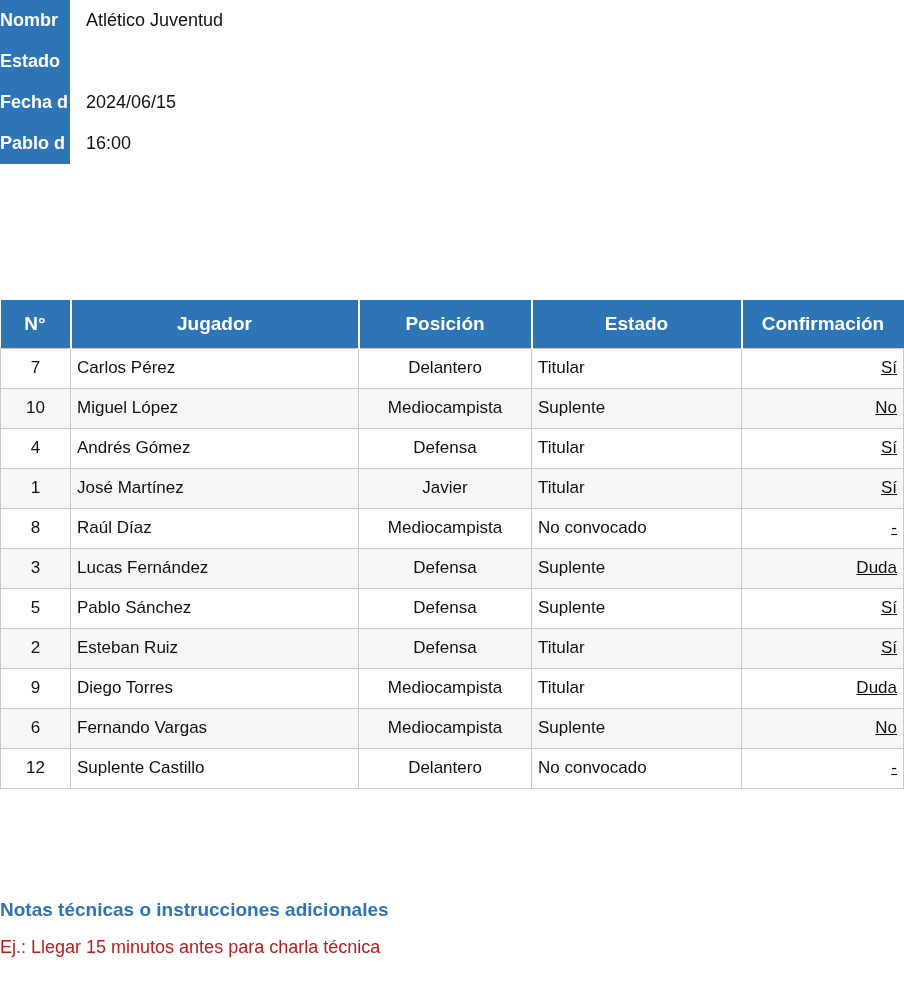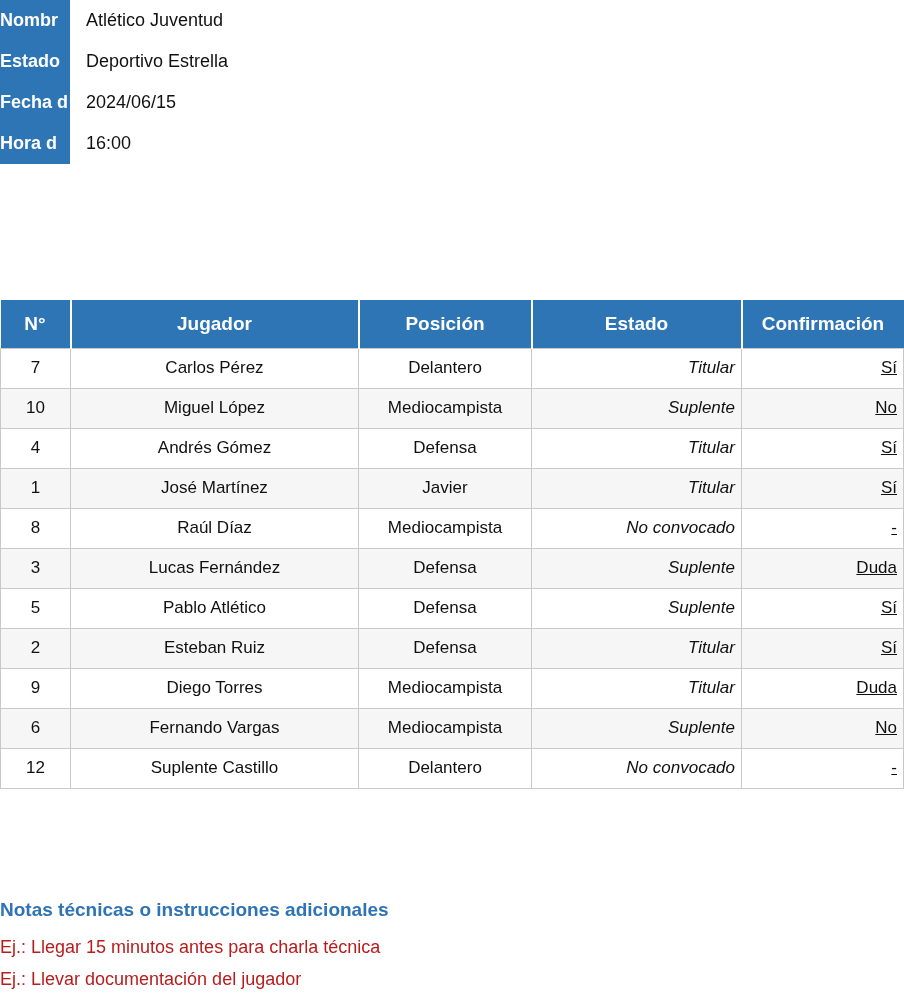--- a/index.html
+++ b/index.html
@@ -95,23 +95,23 @@
     vertical-align: middle;
     font-size: 17px;
     color: #111111;
     white-space: nowrap;
     overflow: hidden;
   }
   table.roster tbody tr:nth-child(odd) td  { background: #ffffff; }
   table.roster tbody tr:nth-child(even) td { background: #F6F6F6; }
 
   td.num  { text-align: center; }
-  td.name { text-align: center; }
+  td.name { text-align: left; }
   td.pos  { text-align: center; }
-  td.est  { text-align: right; font-style: italic; }
+  td.est  { text-align: left; }
   td.conf { text-align: right; text-decoration: underline; }
 
   
   #notes-block {
     position: absolute;
     left: 0;
     top: 896px;
     width: 904px;
   }
   #notes-title {
@@ -131,28 +131,27 @@
 </head>
 <body>
 
 <div id="info-block">
     <div class="info-row">
       <div class="info-label">Nombr</div>
       <div class="info-value">Atlético Juventud</div>
     </div>
     <div class="info-row">
       <div class="info-label">Estado</div>
-      <div class="info-value">Deportivo Estrella</div>
     </div>
     <div class="info-row">
       <div class="info-label">Fecha d</div>
       <div class="info-value">2024/06/15</div>
     </div>
     <div class="info-row">
-      <div class="info-label">Hora d</div>
+      <div class="info-label">Pablo d</div>
       <div class="info-value">16:00</div>
     </div>
   </div>
 
 <div id="roster-table-wrap">
   <table class="roster">
     <colgroup>
       <col class="c-num">
         <col class="c-player">
         <col class="c-pos">
@@ -206,21 +205,21 @@
         </tr>
         <tr>
           <td class="num">3</td>
           <td class="name">Lucas Fernández</td>
           <td class="pos">Defensa</td>
           <td class="est">Suplente</td>
           <td class="conf">Duda</td>
         </tr>
         <tr>
           <td class="num">5</td>
-          <td class="name">Pablo Atlético</td>
+          <td class="name">Pablo Sánchez</td>
           <td class="pos">Defensa</td>
           <td class="est">Suplente</td>
           <td class="conf">Sí</td>
         </tr>
         <tr>
           <td class="num">2</td>
           <td class="name">Esteban Ruiz</td>
           <td class="pos">Defensa</td>
           <td class="est">Titular</td>
           <td class="conf">Sí</td>
@@ -247,15 +246,14 @@
           <td class="conf">-</td>
         </tr>
       </tbody>
   </table>
 </div>
 
 <div id="notes-block">
   <div id="notes-title">Notas técnicas o instrucciones adicionales</div>
   <div id="notes-lines">
       <div class="note-line">Ej.: Llegar 15 minutos antes para charla técnica</div>
-      <div class="note-line">Ej.: Llevar documentación del jugador</div>
     </div>
 </div>
 
 </body></html>

